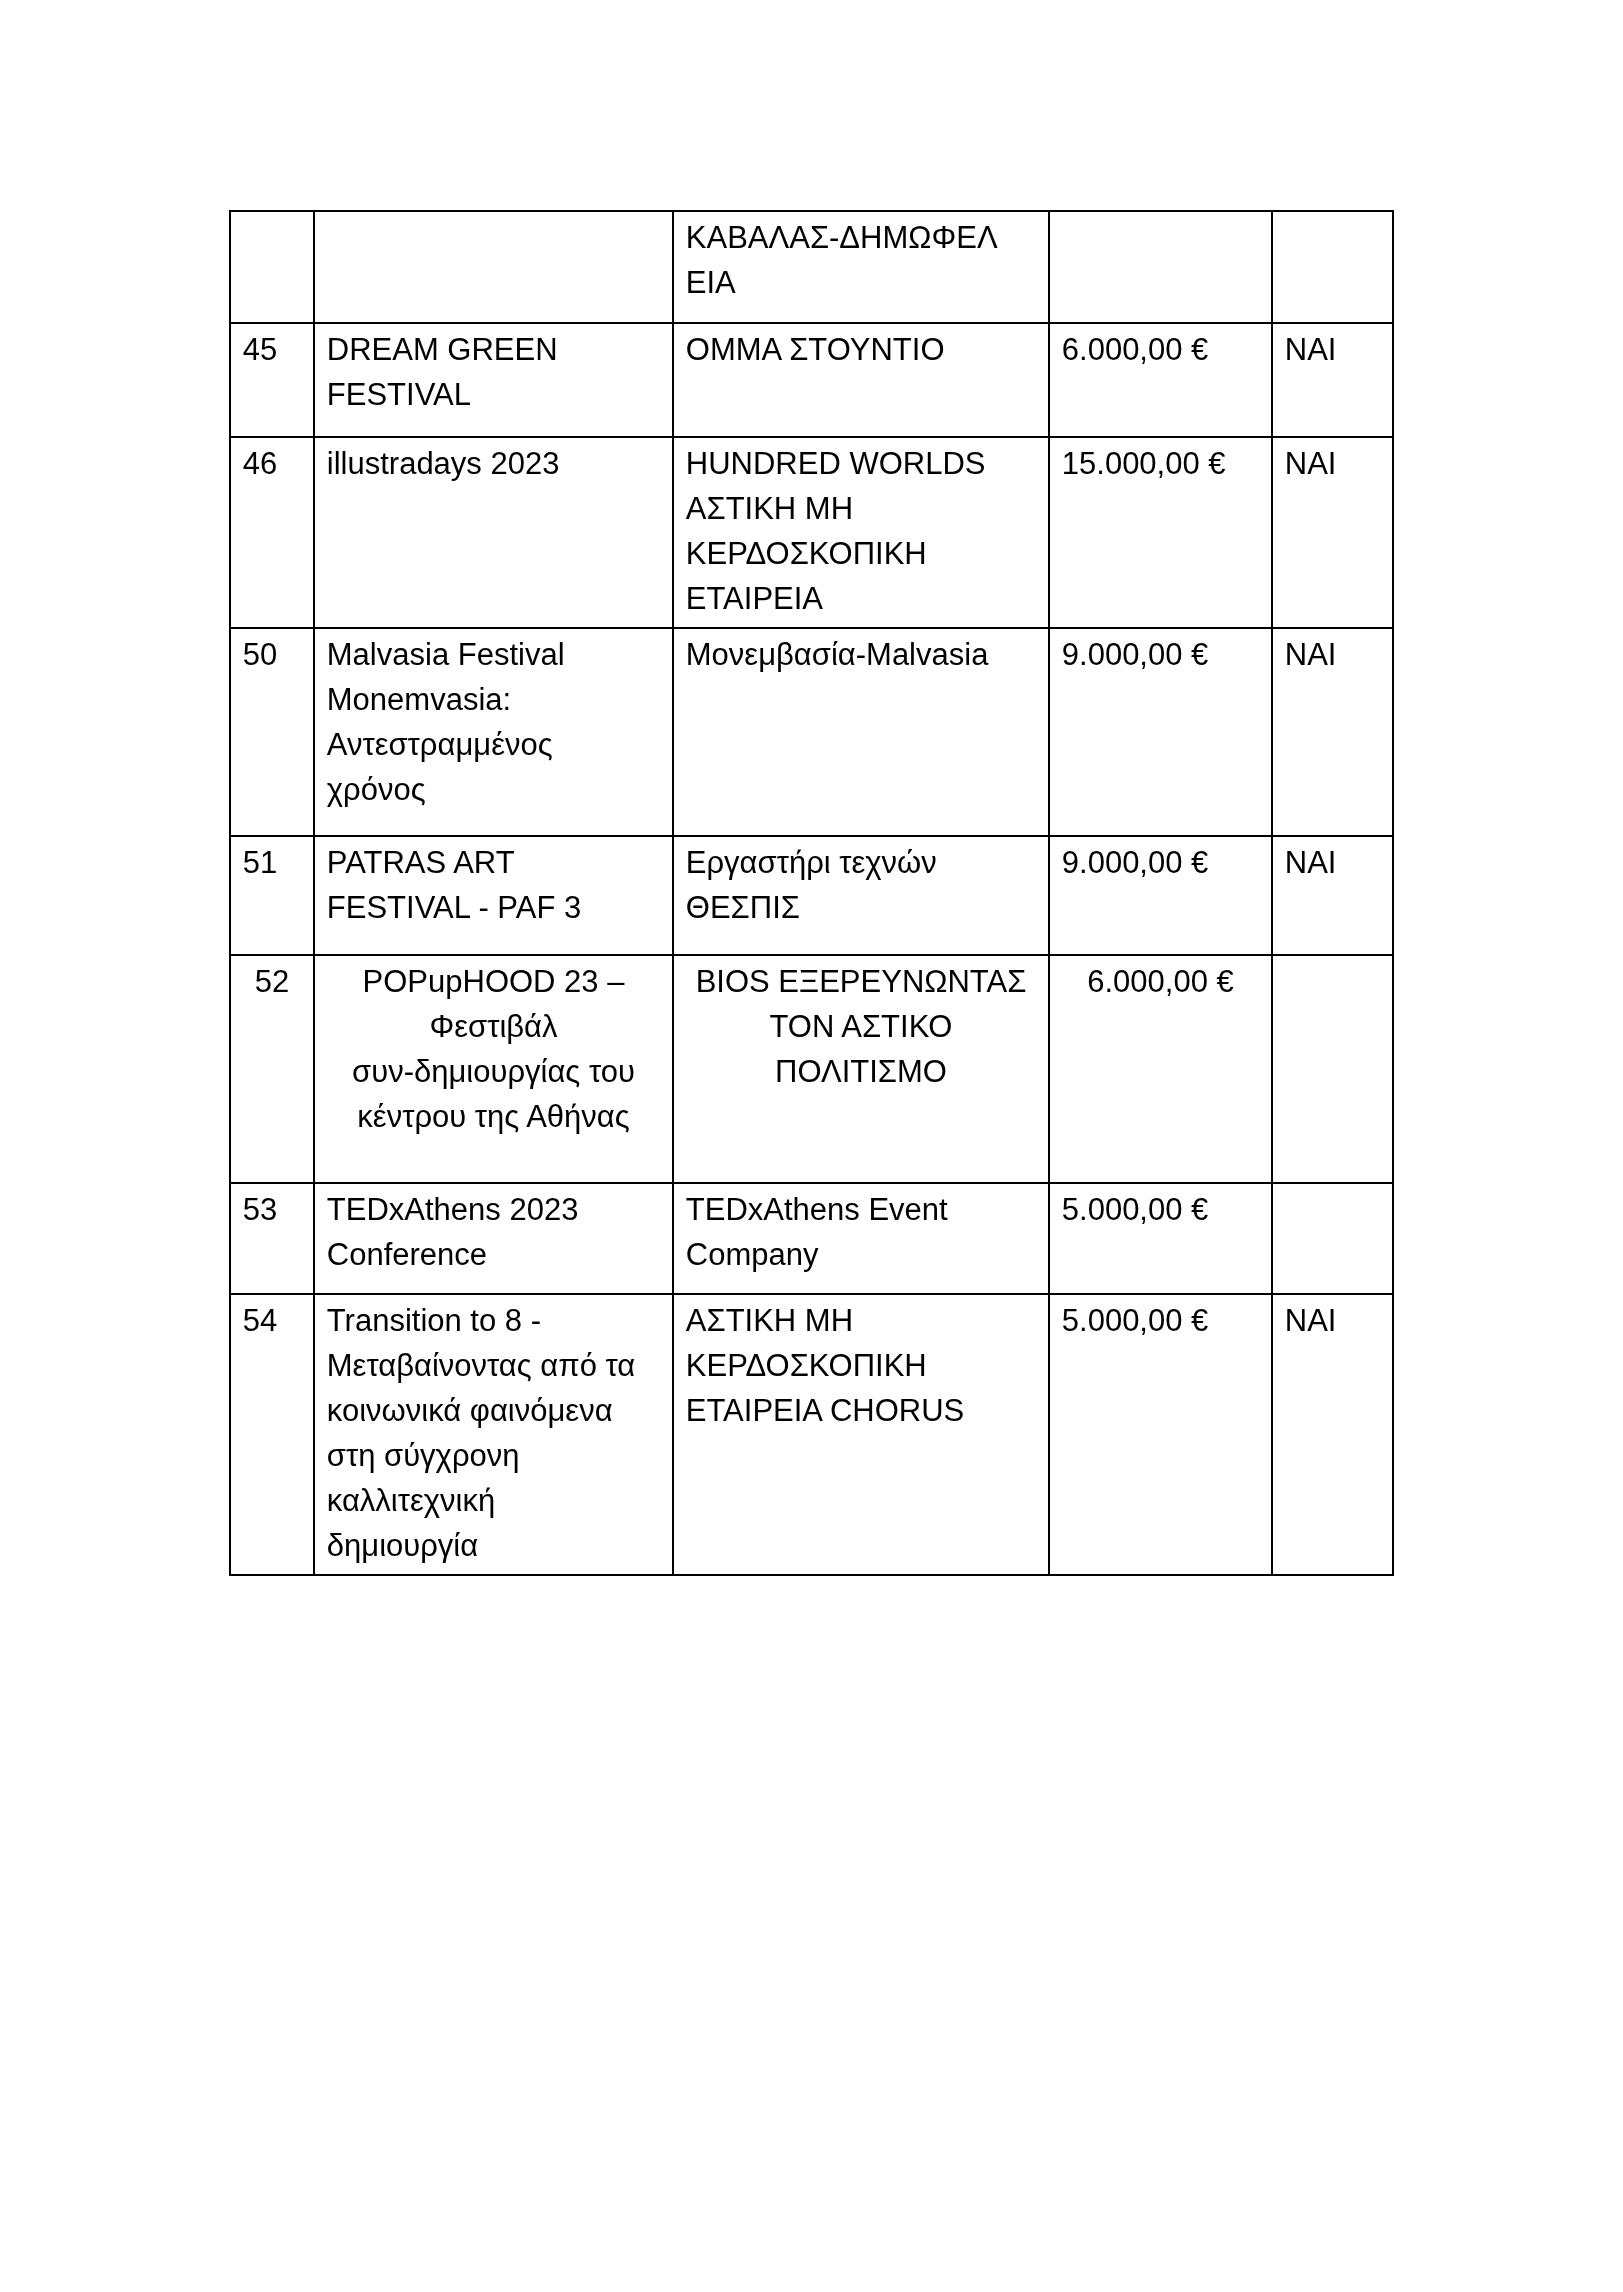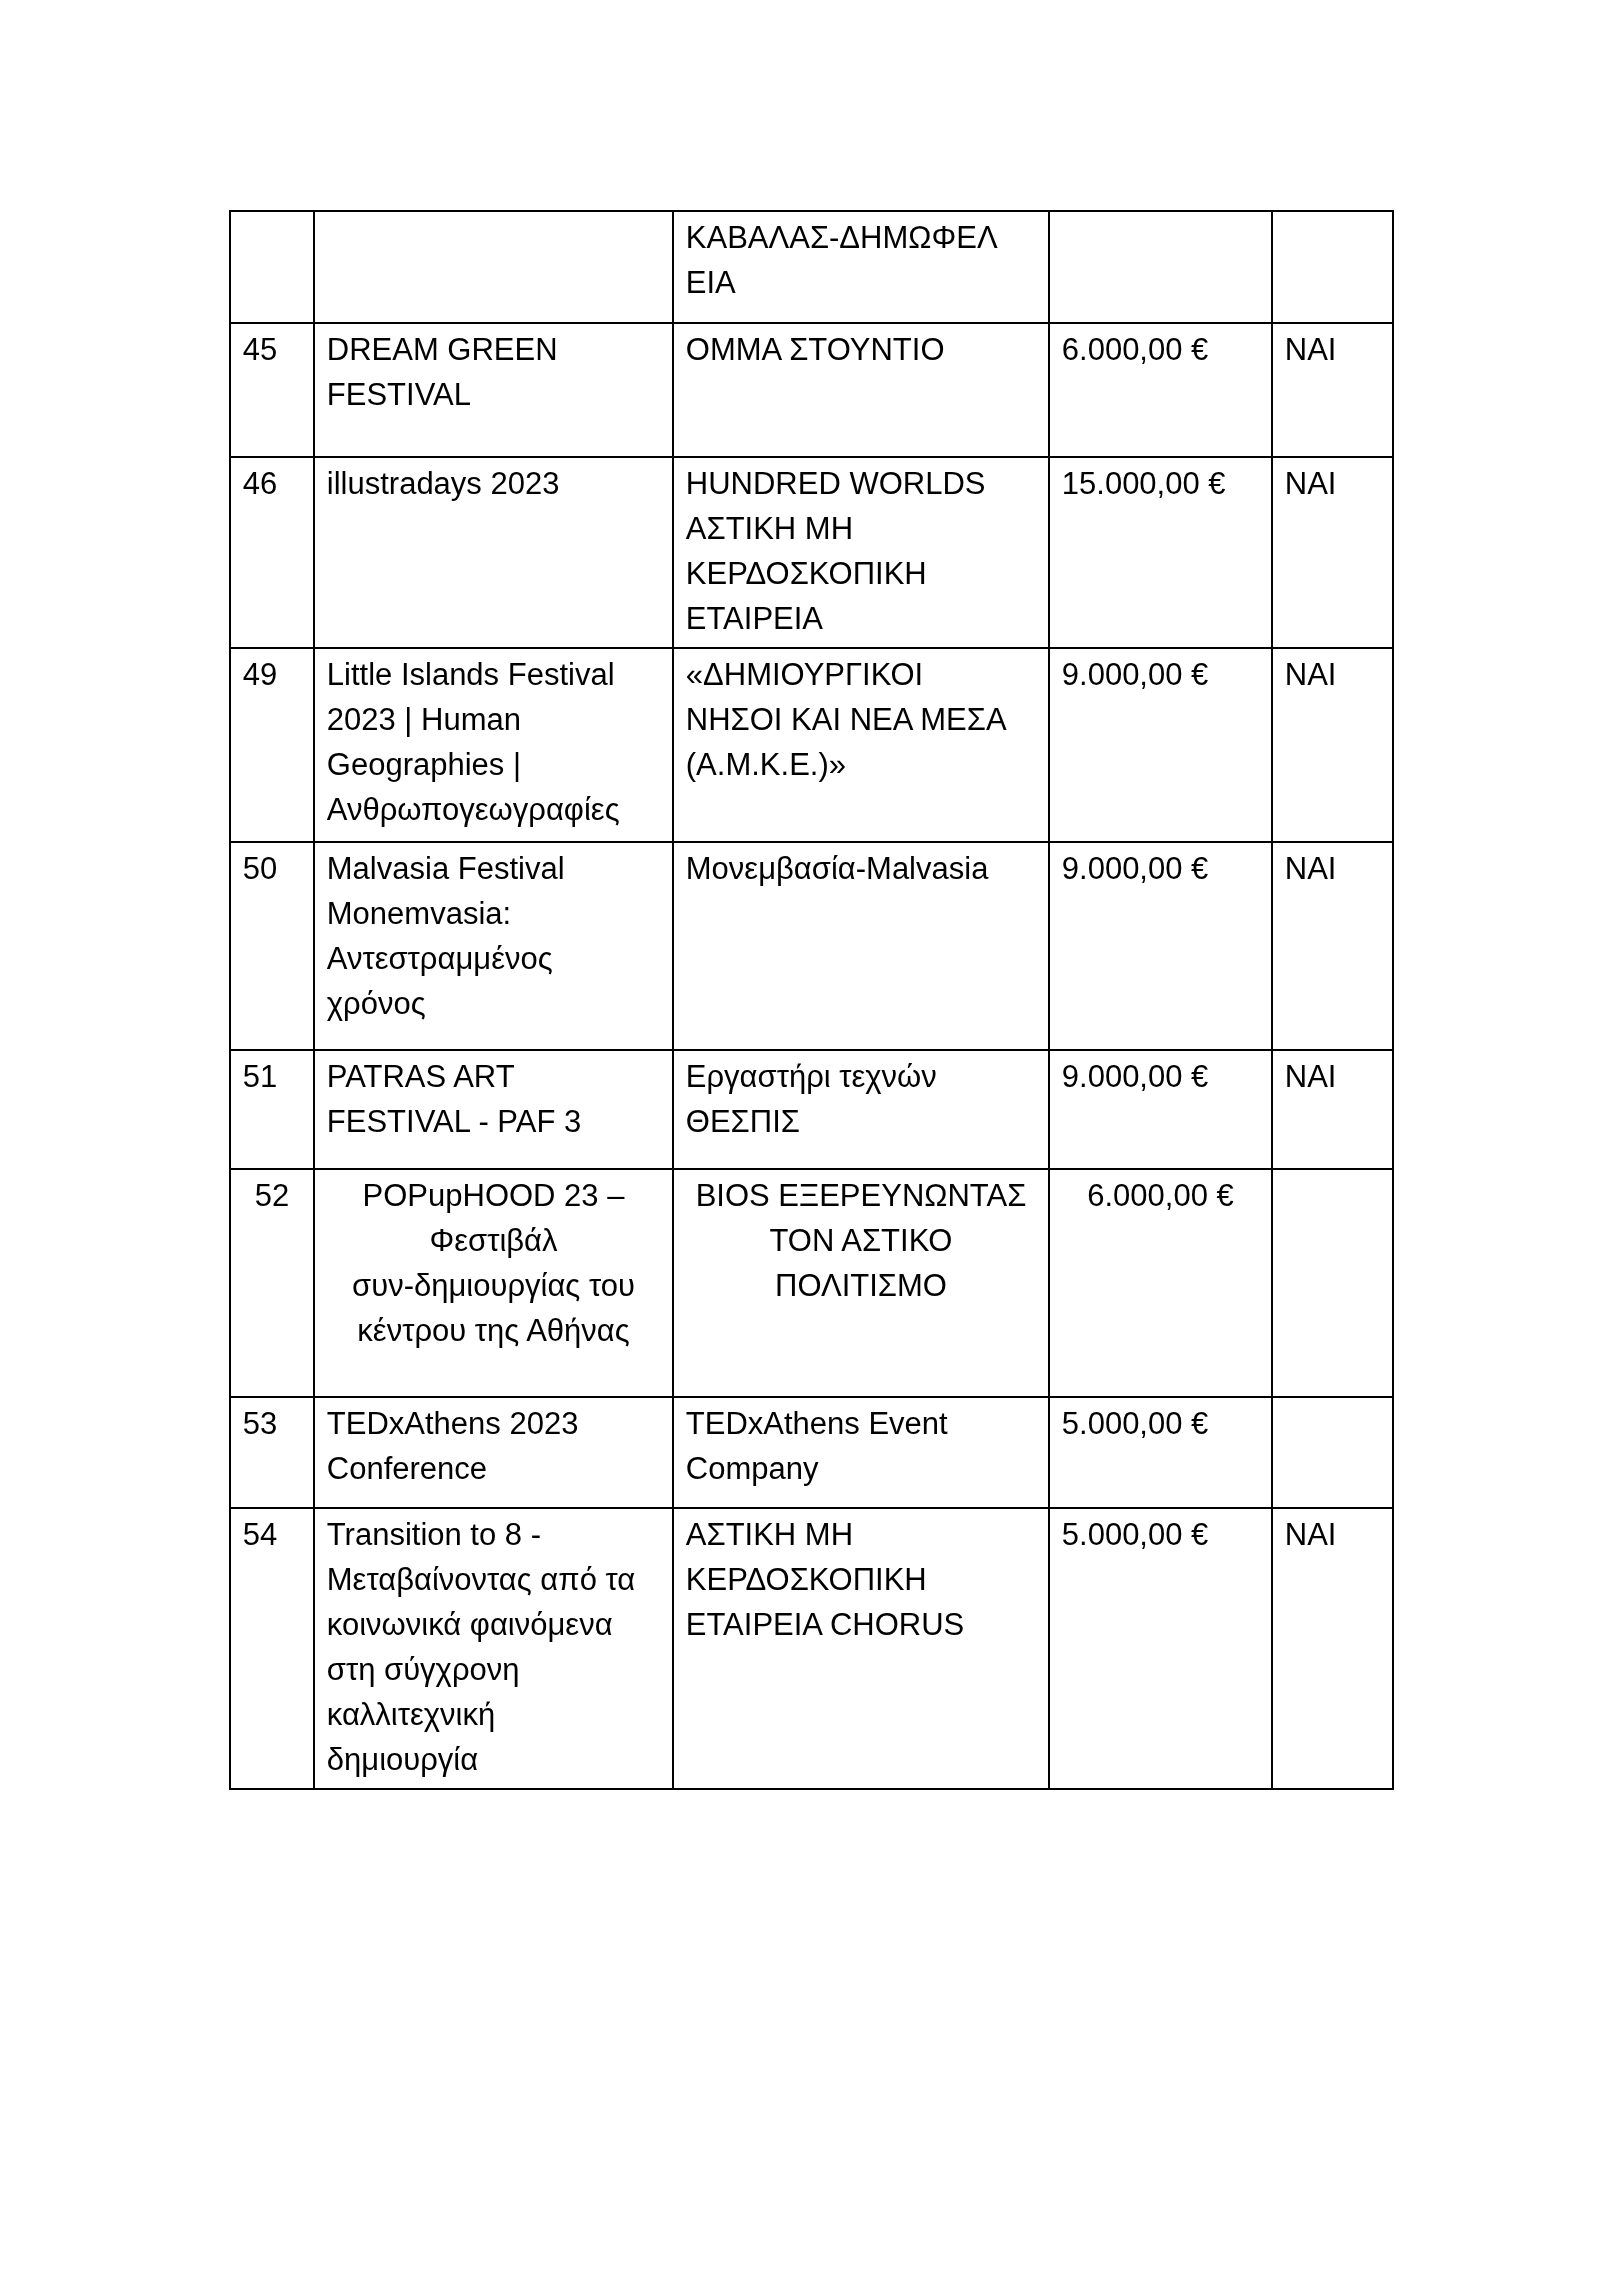--- a/index.html
+++ b/index.html
@@ -58,48 +58,36 @@
     </colgroup>
     <tbody id="table-body">
         <tr style="height: 112px;">
           <td class="cell-num"></td>
           <td class="cell-festival"></td>
           <td class="cell-organization">ΚΑΒΑΛΑΣ-ΔΗΜΩΦΕΛ
 ΕΙΑ</td>
           <td class="cell-amount"></td>
           <td class="cell-approved"></td>
         </tr>
-        <tr style="height: 134px;">
+        <tr style="height: 114px;">
           <td class="cell-num">45</td>
           <td class="cell-festival">DREAM GREEN
 FESTIVAL</td>
           <td class="cell-organization">ΟΜΜΑ ΣΤΟΥΝΤΙΟ</td>
           <td class="cell-amount">6.000,00 €</td>
           <td class="cell-approved">ΝΑΙ</td>
         </tr>
         <tr style="height: 158px;">
           <td class="cell-num">46</td>
           <td class="cell-festival">illustradays 2023</td>
           <td class="cell-organization">HUNDRED WORLDS
 ΑΣΤΙΚΗ ΜΗ
 ΚΕΡΔΟΣΚΟΠΙΚΗ
 ΕΤΑΙΡΕΙΑ</td>
           <td class="cell-amount">15.000,00 €</td>
-          <td class="cell-approved">ΝΑΙ</td>
-        </tr>
-        <tr style="height: 194px;">
-          <td class="cell-num">49</td>
-          <td class="cell-festival">Little Islands Festival
-2023 | Human
-Geographies |
-Ανθρωπογεωγραφίες</td>
-          <td class="cell-organization">«ΔΗΜΙΟΥΡΓΙΚΟΙ
-ΝΗΣΟΙ ΚΑΙ ΝΕΑ ΜΕΣΑ
-(Α.Μ.Κ.Ε.)»</td>
-          <td class="cell-amount">9.000,00 €</td>
           <td class="cell-approved">ΝΑΙ</td>
         </tr>
         <tr style="height: 208px;">
           <td class="cell-num">50</td>
           <td class="cell-festival">Malvasia Festival
 Monemvasia:
 Αντεστραμμένος
 χρόνος</td>
           <td class="cell-organization">Μονεμβασία-Malvasia</td>
           <td class="cell-amount">9.000,00 €</td>

